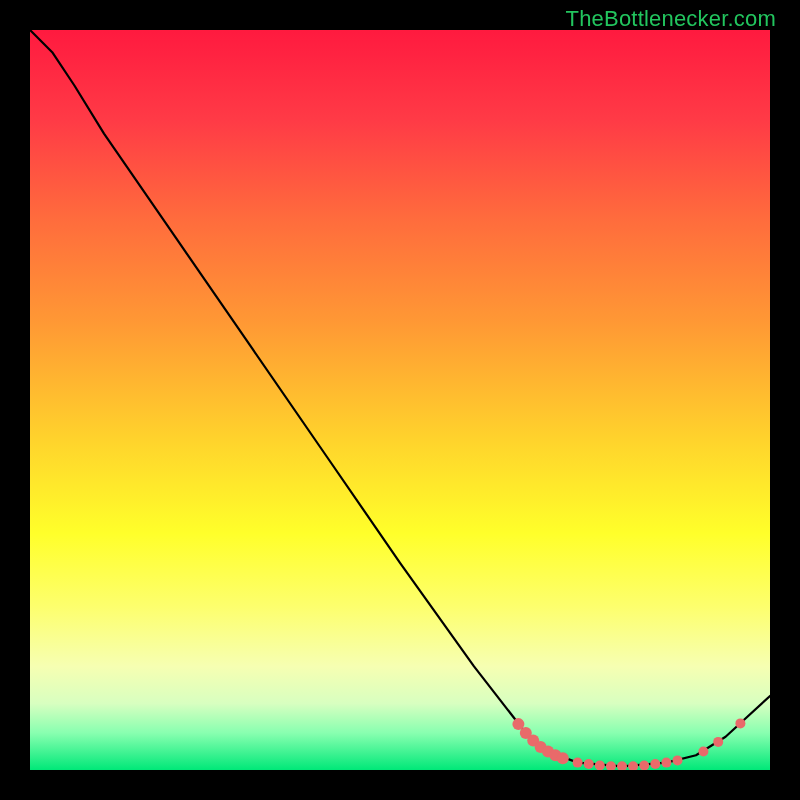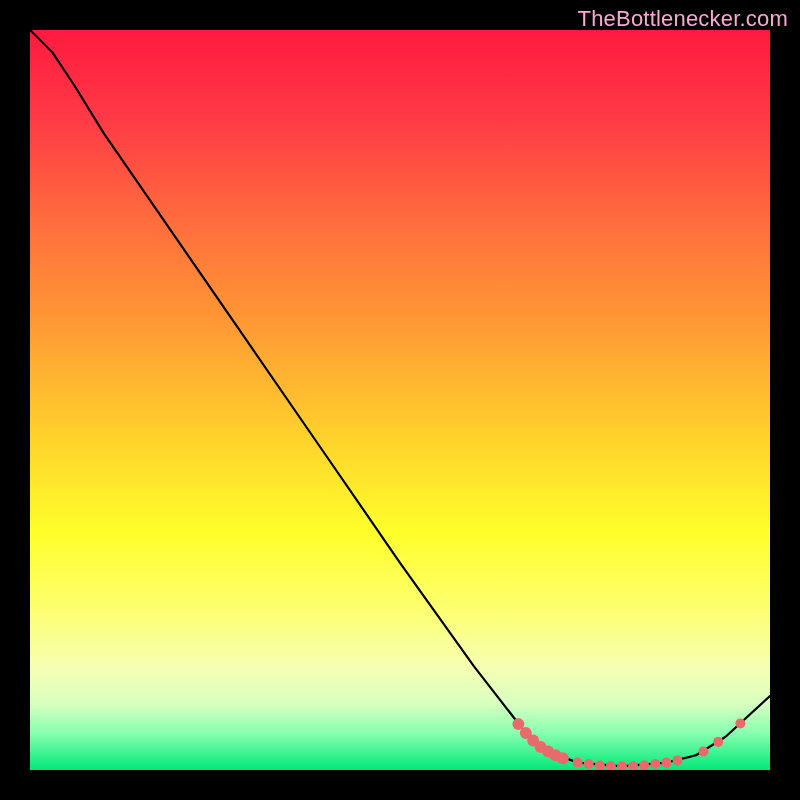--- a/index.html
+++ b/index.html
@@ -13,24 +13,24 @@
   .plot-area {
     position: absolute;
     left: 30px;
     top: 30px;
     width: 740px;
     height: 740px;
   }
   .attribution {
     position: absolute;
     top: 6px;
-    right: 12px;
+    right: 24px;
     font-family: Arial, sans-serif;
     font-size: 22px;
-    color: #f9a8d4;
+    color: #22c55e;
     letter-spacing: 0.2px;
   }
   svg { display: block; }
 </style>
 </head>
 <body>
 
 <div class="chart-container">
   <div class="attribution">TheBottlenecker.com</div>
   <div class="plot-area">

